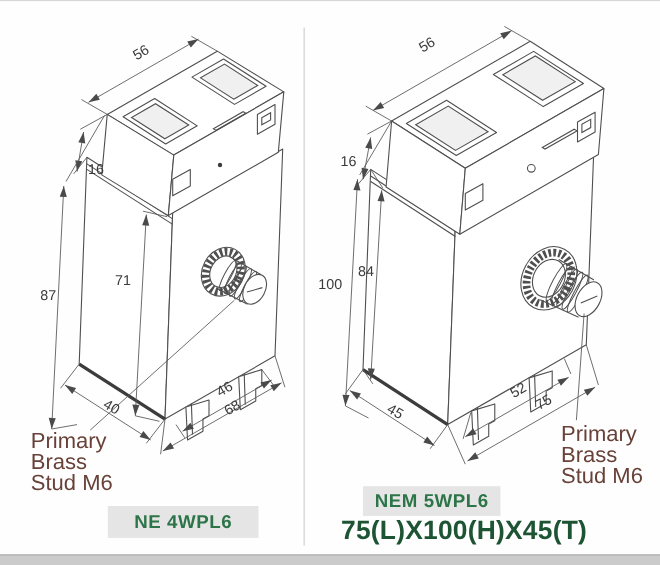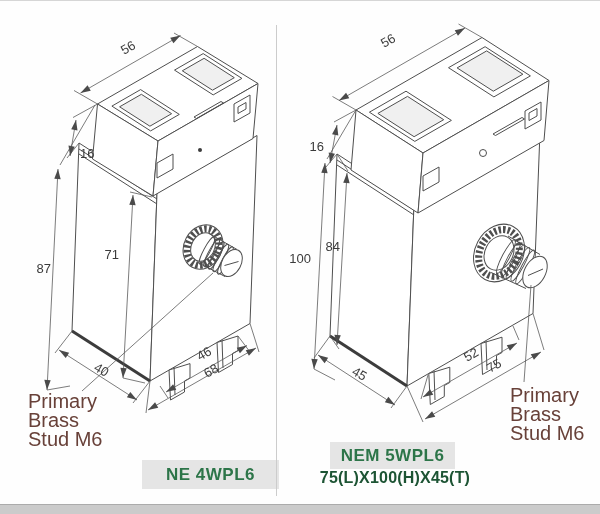--- a/index.html
+++ b/index.html
@@ -8,21 +8,21 @@
   .panel{position:absolute;top:0;height:514px;}
   .panel.left{left:0;width:276px;}
   .panel.right{left:277px;width:323px;}
   .panel svg{position:absolute;left:0;top:0;}
   .divider{position:absolute;left:276px;top:24px;width:1px;height:471px;background:#cccccc;}
   .bottom-strip{position:absolute;left:0;bottom:0;width:600px;height:10px;background:#cbcbcb;border-top:1px solid #ababab;box-sizing:border-box;}
   .stud-label{position:absolute;color:#684139;font-size:20px;line-height:19px;white-space:nowrap;}
   .stud-label span{display:block;}
   .badge{position:absolute;background:#e5e5e5;color:#2d7549;font-weight:bold;font-size:17px;
          display:flex;align-items:center;justify-content:center;letter-spacing:0.5px;}
-  .size-label{position:absolute;color:#1d5434;font-weight:bold;font-size:16px;text-align:center;letter-spacing:0.2px;}
+  .size-label{position:absolute;color:#1d5434;font-weight:bold;font-size:24px;text-align:center;letter-spacing:0.2px;}
   svg .face{fill:#ffffff;stroke:#4f4f4f;stroke-width:1;stroke-linejoin:round;}
   svg .opening{fill:#f0f0f0;stroke:#4f4f4f;stroke-width:1;}
   svg .ln{stroke:#4f4f4f;stroke-width:1;fill:none;}
   svg .heavy{stroke:#3c3c3c;stroke-width:3;fill:none;}
   svg .knurl{fill:none;stroke:#4f4f4f;stroke-width:7;stroke-dasharray:2.4 2.1;}
   svg .thread{fill:none;stroke:#4f4f4f;stroke-width:0.9;}
   svg .ext,svg .dimline,svg .leader{stroke:#5a5a5a;stroke-width:0.8;fill:none;}
   svg text.dim{fill:#3b3b3b;font-size:13px;font-family:"Liberation Sans",sans-serif;}
   .dotfill{fill:#3c3c3c;stroke:none;}
 </style>
@@ -122,21 +122,21 @@
         <line class="dimline" x1="148" y1="409" x2="256" y2="347" marker-start="url(#arwL)" marker-end="url(#arwL)"></line>
         <text class="dim" x="207" y="377" transform="rotate(-30 207 377)">68</text>
       </g>
     </svg>
 
     <div class="stud-label" style="left:28px;top:391px;">
       <span>Primary</span>
       <span>Brass</span>
       <span>Stud M6</span>
     </div>
-    <div class="badge" style="left:98px;top:459px;width:137px;height:29px;margin-left:44px;">
+    <div class="badge" style="left:98px;top:459px;width:137px;height:29px;">
       <span>NE 4WPL6</span>
     </div>
   </div>
 
   <div class="panel right">
     <svg width="323" height="514" viewBox="0 0 323 514">
       <defs>
         <marker id="arwR" viewBox="0 -4 10 8" refX="10" refY="0" markerWidth="11" markerHeight="8" orient="auto-start-reverse" markerUnits="userSpaceOnUse">
           <path d="M10,0 L0,3.2 L0,-3.2 Z" fill="#4a4a4a"></path>
         </marker>

